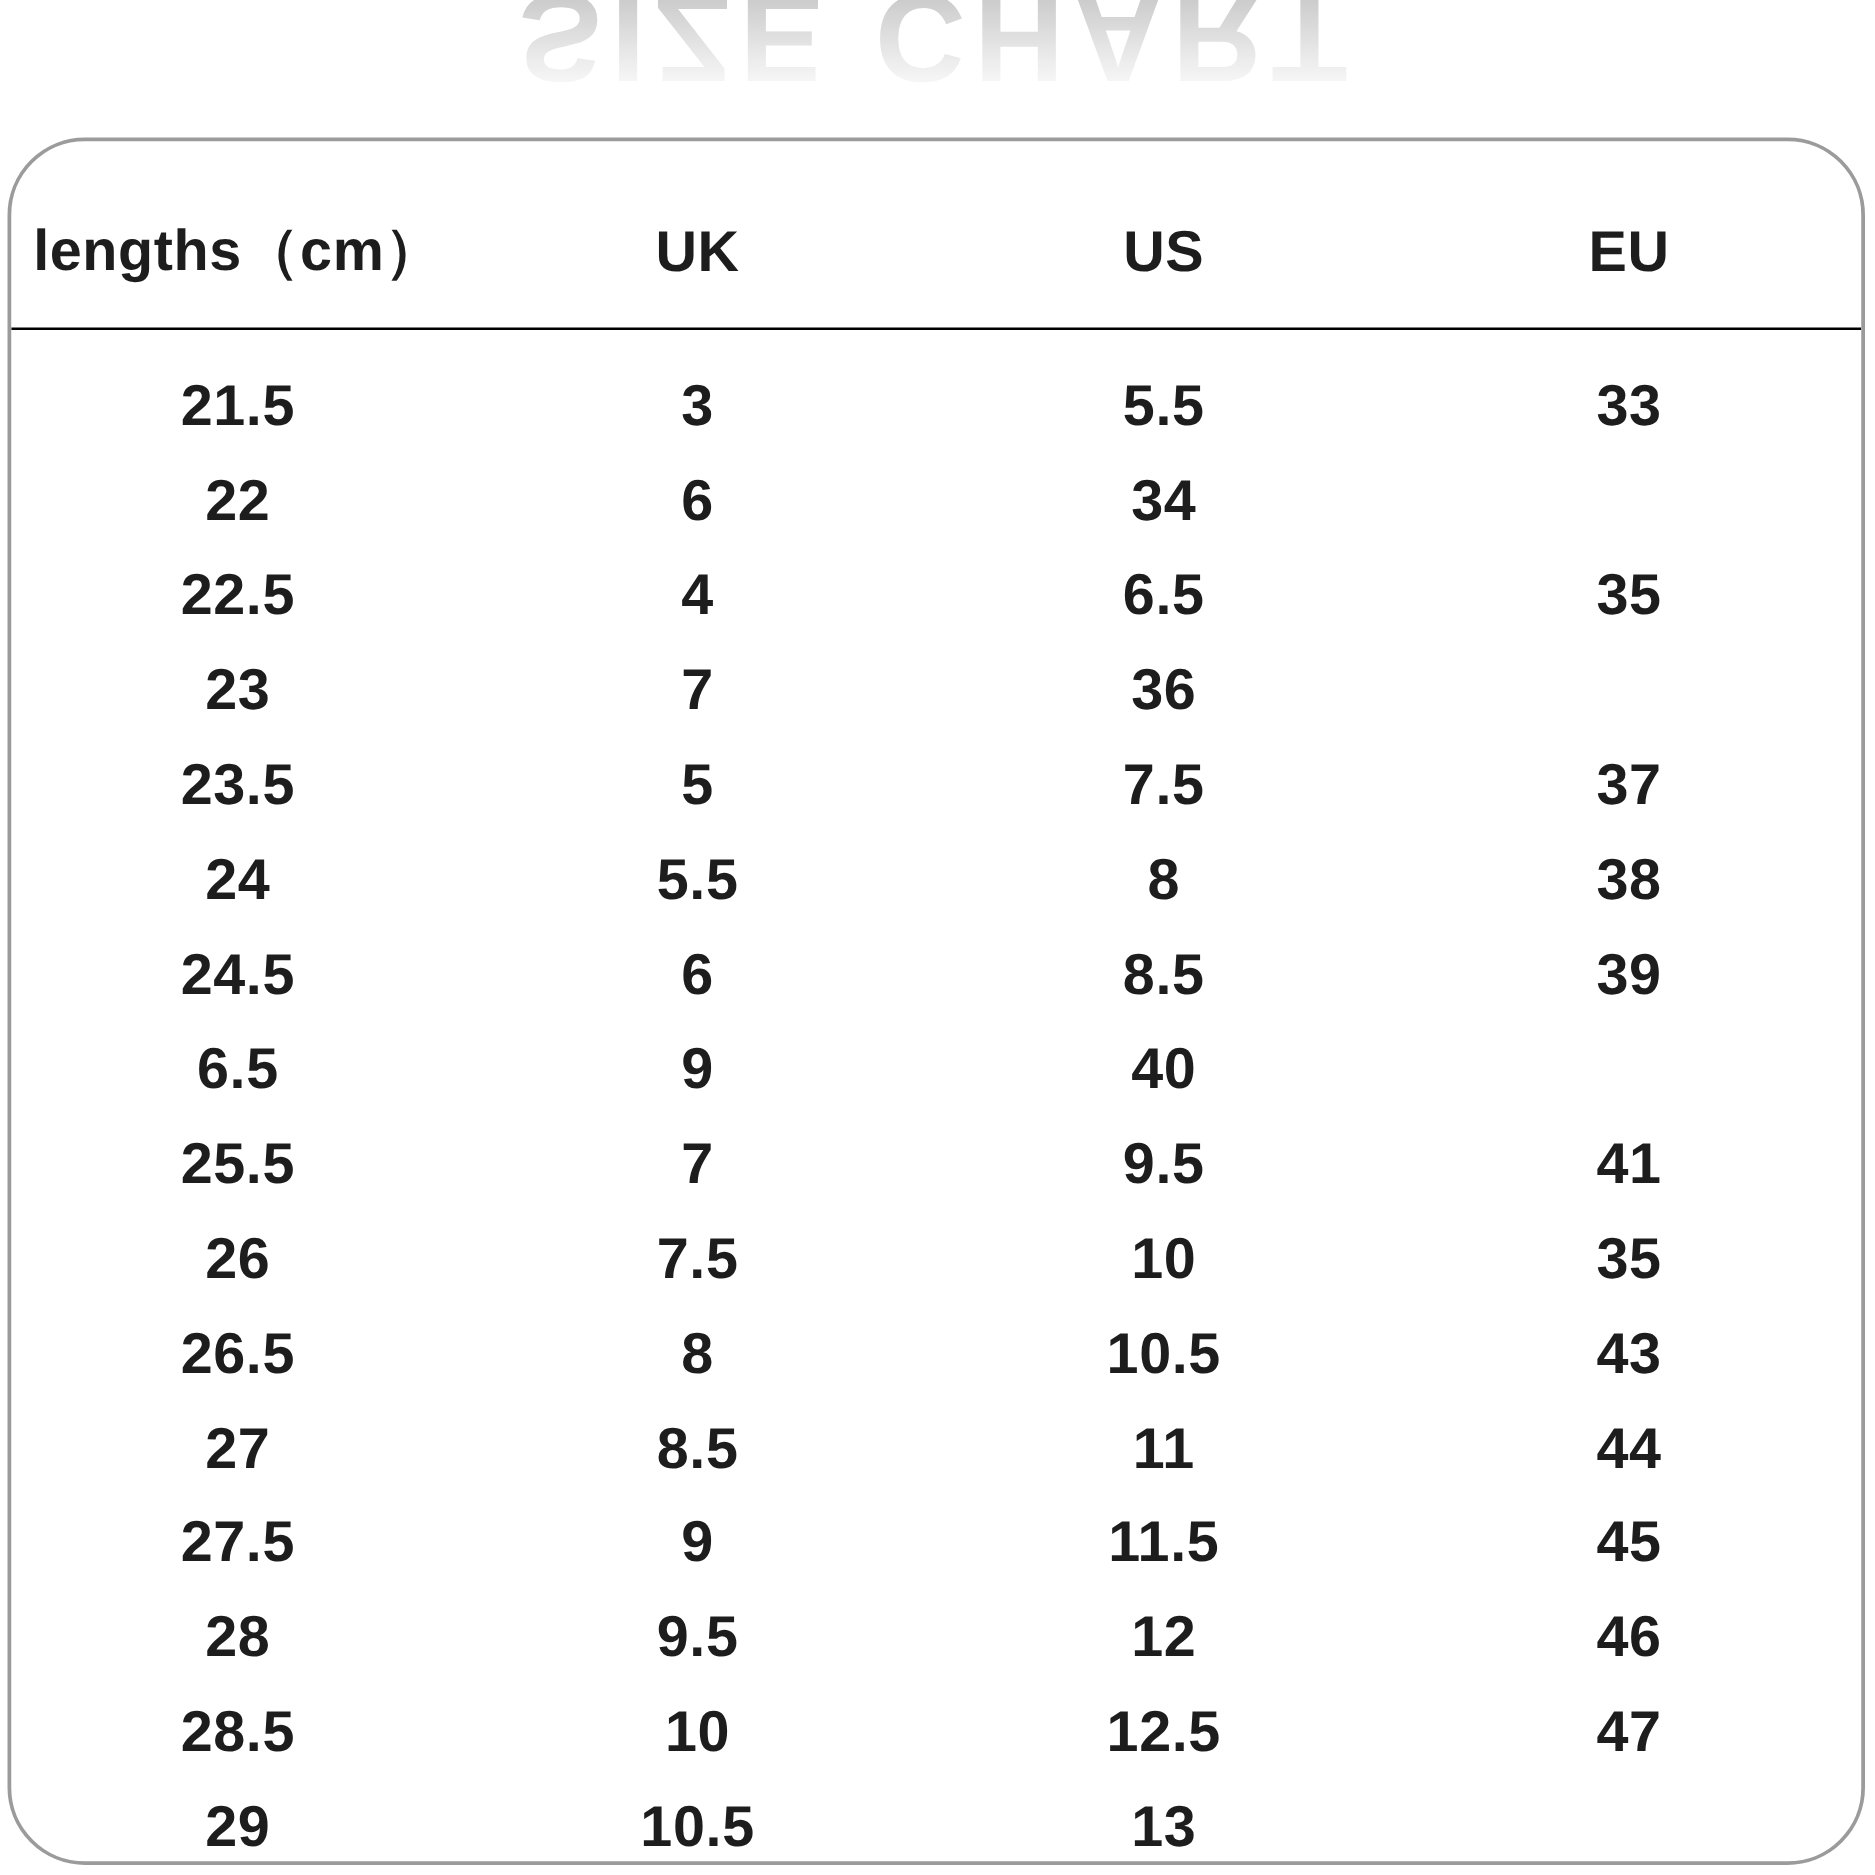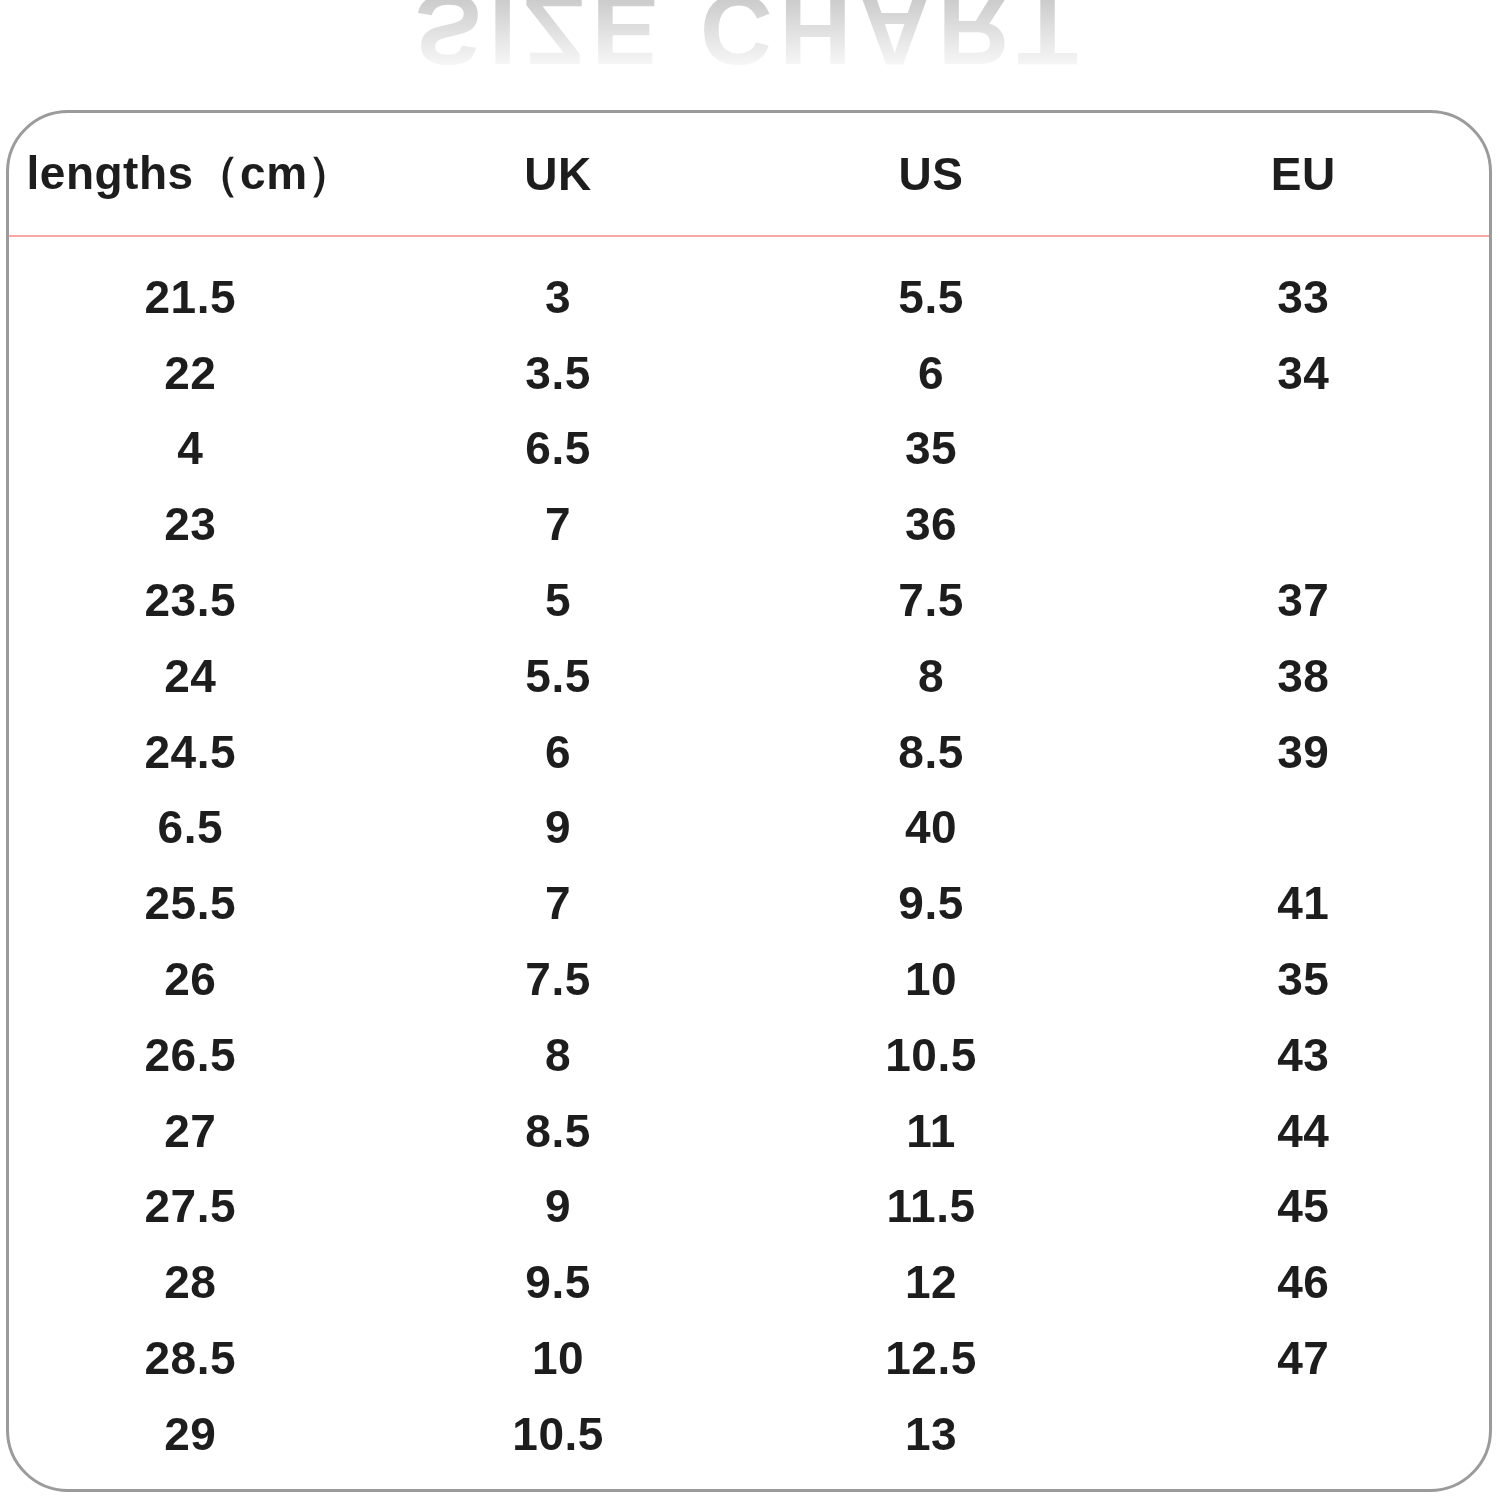--- a/index.html
+++ b/index.html
@@ -51,21 +51,22 @@
     background: #ffffff;
     border: 3px solid #9b9b9b;
     border-radius: 62px;
     overflow: hidden;
   }
   .header-row {
     display: grid;
     grid-template-columns: 24.5% 25.2% 25.2% 25.1%;
     align-items: center;
     height: 122px;
-    border-bottom: 2px solid #fca5a5;
+    border-bottom: 2px solid #000000;
+    margin-top: 27px;
   }
   .cell {
     text-align: center;
     font-size: 46px;
     font-weight: 700;
     color: #1d1d1d;
     letter-spacing: 0.5px;
     white-space: nowrap;
   }
   .header-cell {
@@ -99,25 +100,25 @@
       </div>
     <div class="table-body">
         <div class="row">
           <div class="cell">21.5</div>
           <div class="cell">3</div>
           <div class="cell">5.5</div>
           <div class="cell">33</div>
         </div>
         <div class="row">
           <div class="cell">22</div>
-          <div class="cell">3.5</div>
           <div class="cell">6</div>
           <div class="cell">34</div>
         </div>
         <div class="row">
+          <div class="cell">22.5</div>
           <div class="cell">4</div>
           <div class="cell">6.5</div>
           <div class="cell">35</div>
         </div>
         <div class="row">
           <div class="cell">23</div>
           <div class="cell">7</div>
           <div class="cell">36</div>
         </div>
         <div class="row">

